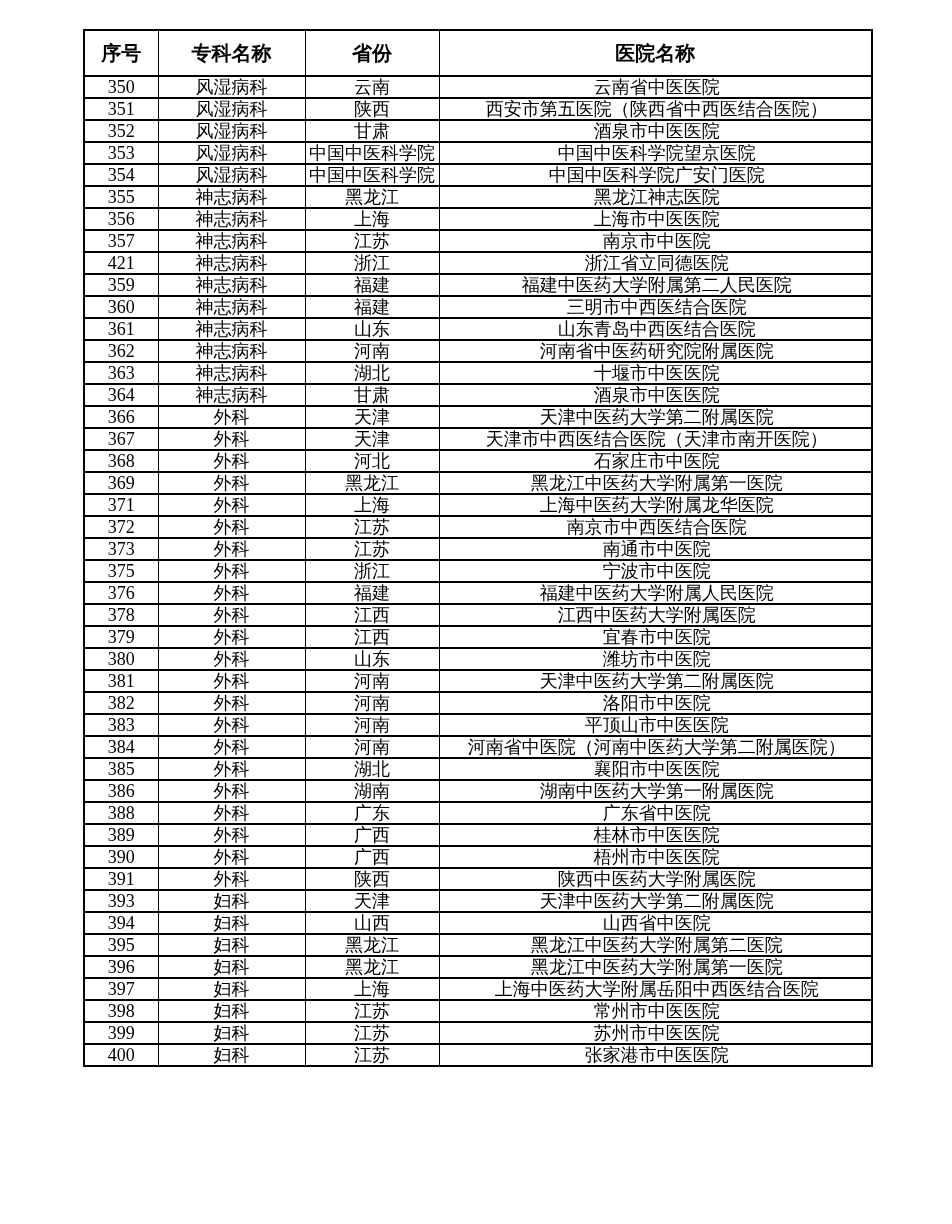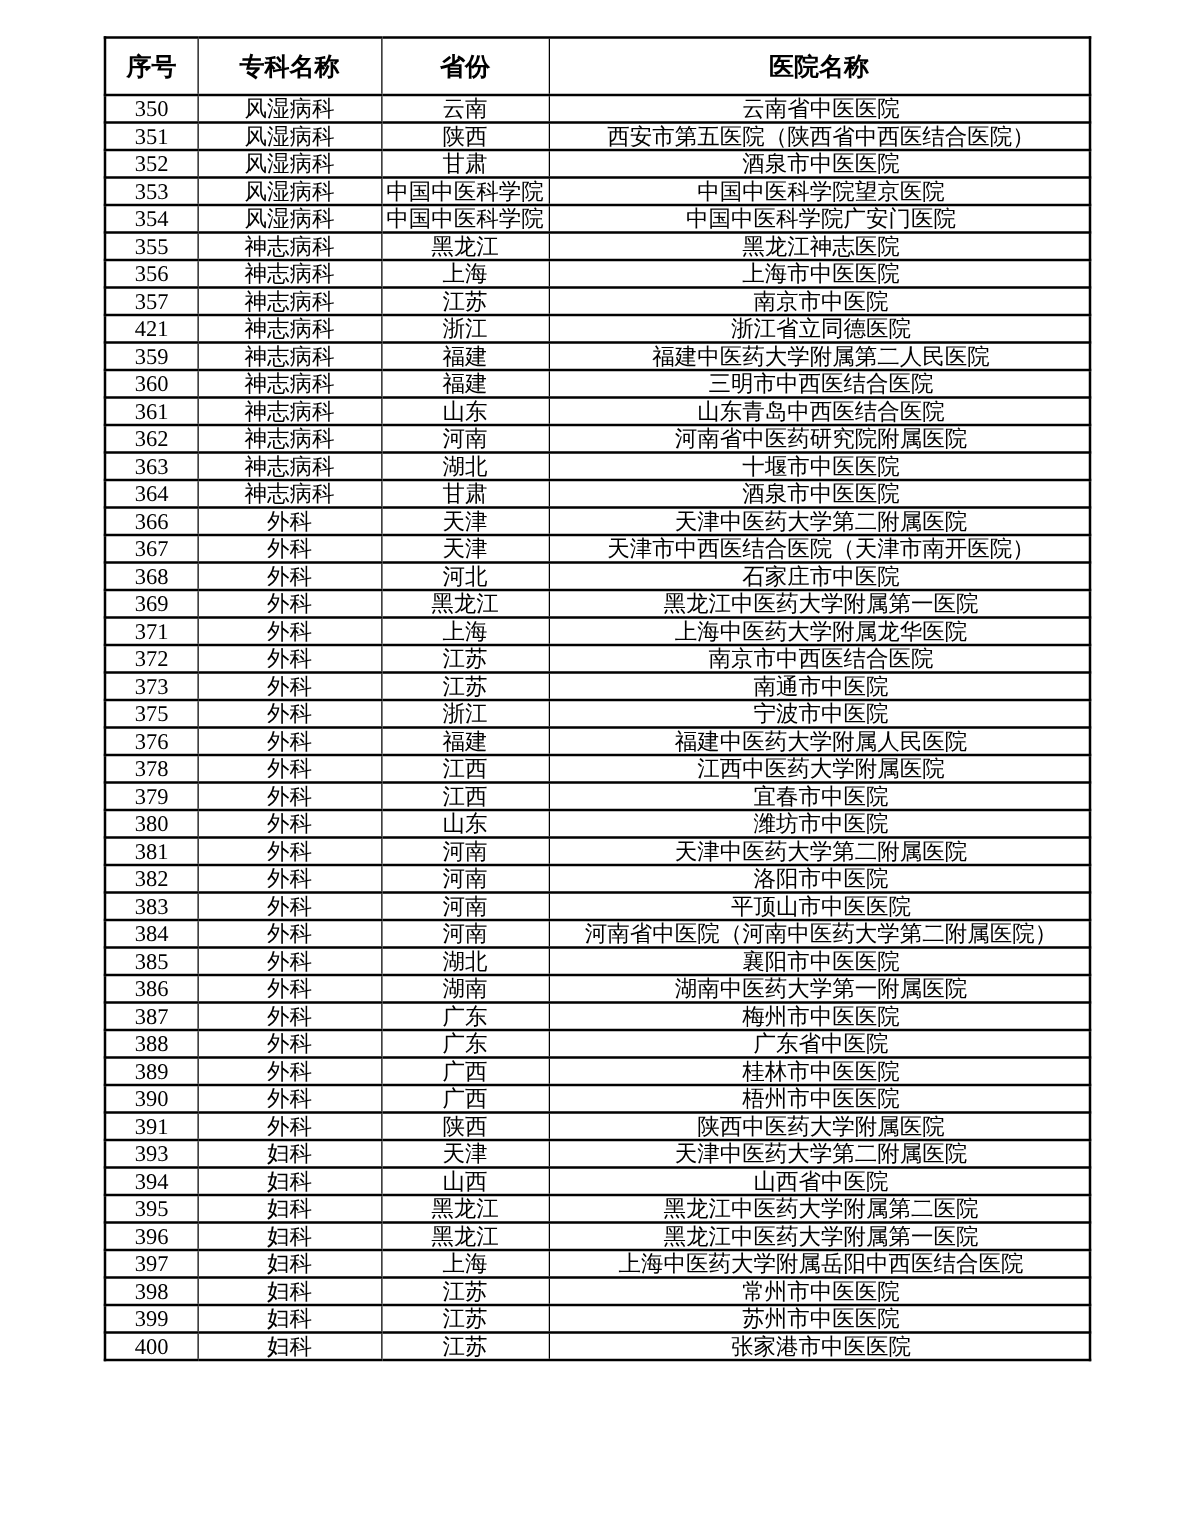--- a/index.html
+++ b/index.html
@@ -274,26 +274,20 @@
     <td class="cell-province">湖北</td>
     <td class="cell-hospital">襄阳市中医医院</td>
   </tr>
       <tr>
     <td class="cell-index">386</td>
     <td class="cell-specialty">外科</td>
     <td class="cell-province">湖南</td>
     <td class="cell-hospital">湖南中医药大学第一附属医院</td>
   </tr>
       <tr>
-    <td class="cell-index">387</td>
-    <td class="cell-specialty">外科</td>
-    <td class="cell-province">广东</td>
-    <td class="cell-hospital">梅州市中医医院</td>
-  </tr>
-      <tr>
     <td class="cell-index">388</td>
     <td class="cell-specialty">外科</td>
     <td class="cell-province">广东</td>
     <td class="cell-hospital">广东省中医院</td>
   </tr>
       <tr>
     <td class="cell-index">389</td>
     <td class="cell-specialty">外科</td>
     <td class="cell-province">广西</td>
     <td class="cell-hospital">桂林市中医医院</td>

